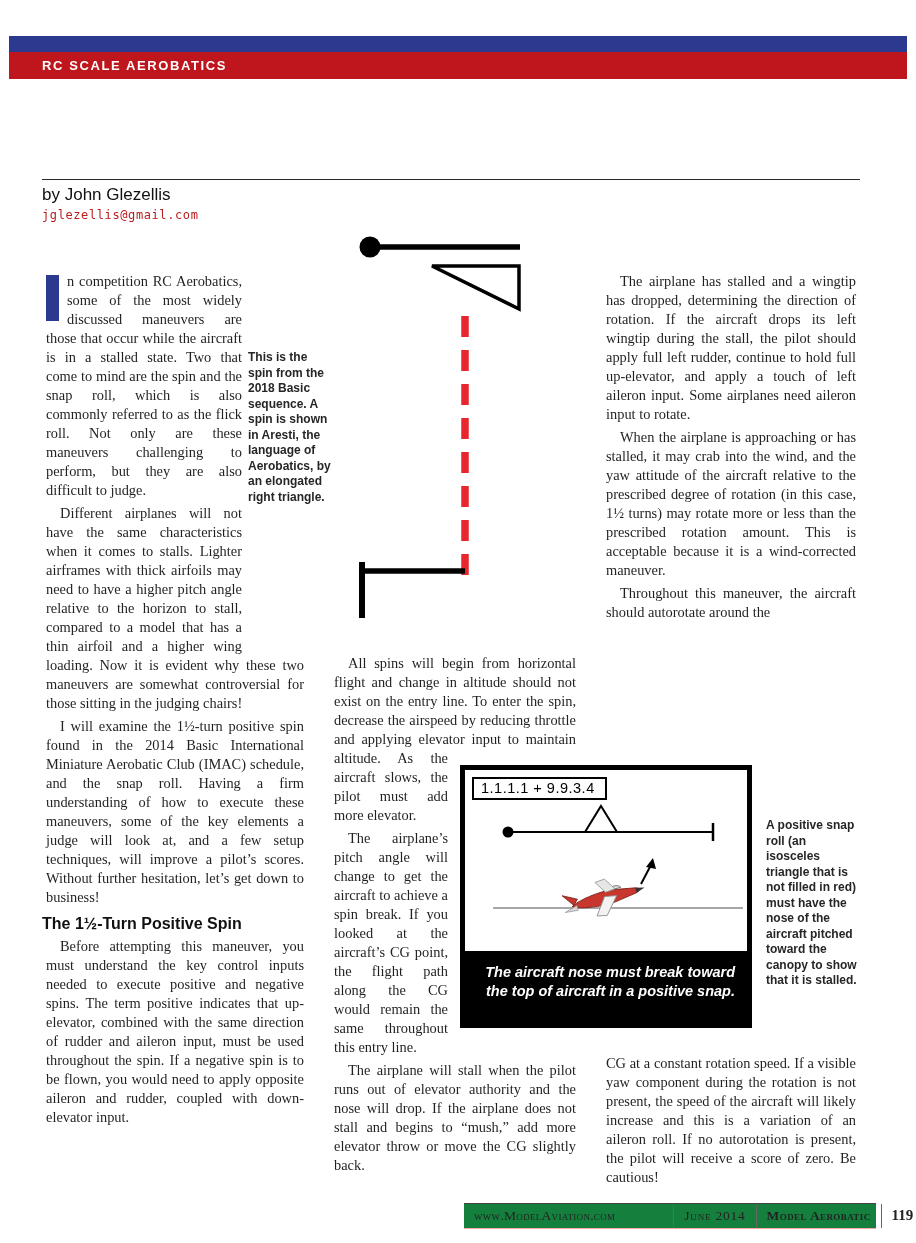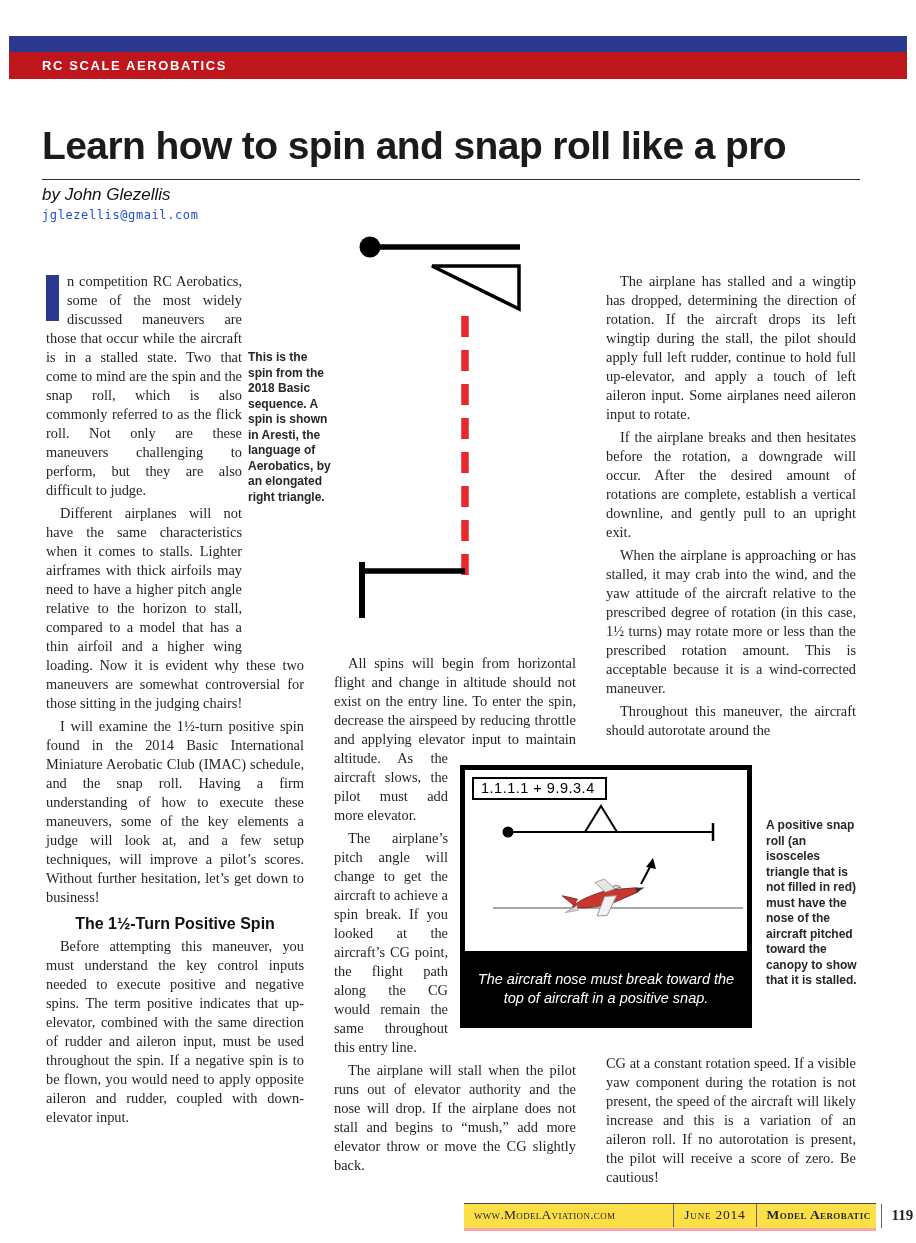--- a/index.html
+++ b/index.html
@@ -14,84 +14,83 @@
   .bar-red  { position:absolute; left:9px;  top:52px; width:898px; height:27px; background:#bf161d; display:flex; align-items:center; }
   .kicker   { font-family:"Liberation Sans", sans-serif; font-weight:bold; font-size:13px;
               letter-spacing:1.6px; color:#ffffff; padding-left:33px; }
 
   
   .title { position:absolute; left:42px; top:124px; width:832px; margin:0;
            font-family:"Liberation Sans", sans-serif; font-weight:bold;
            font-size:39px; line-height:1.15; letter-spacing:-0.6px; color:#1b1b1b; }
   .title-rule { position:absolute; left:42px; top:179px; width:818px; height:1px; background:#2a2a2a; }
   .byline { position:absolute; left:42px; top:185px; font-family:"Liberation Sans", sans-serif;
-            font-style:italic; font-size:17px; color:#111;text-align:right; }
+            font-size:17px; color:#111;text-align:right; }
   .email  { position:absolute; left:42px; top:208px; font-family:"DejaVu Sans Mono", monospace;
-            font-size:12px; letter-spacing:0.6px; color:#1d4ed8; }
+            font-size:12px; letter-spacing:0.6px; color:#b91c1c; }
 
   
   .body-text { font-size:14.4px; line-height:19px; text-align:justify; }
   p.body { margin:4px; text-indent:14px; }
   p.body.noindent { text-indent:0; }
 
   .col-left  { position:absolute; left:42px;  top:268px; width:266px; }
   .col-left .spacer { float:right; width:66px; height:372px; }
   .col-mid   { position:absolute; left:330px; top:650px; width:250px; }
   .col-mid .spacer { float:right; width:132px; height:378px; shape-outside:inset(113px 0 0 0); }
   .col-right { position:absolute; left:602px; top:268px; width:258px; }
   .col-right2{ position:absolute; left:602px; top:1050px; width:258px; }
 
   .dropcap { float:left; width:13px; height:46px; margin:3px 8px 1px 0;
              background:#2b3a8f; color:transparent; overflow:hidden; font-size:10px; }
 
   .subhead { font-family:"Liberation Sans", sans-serif; font-weight:bold; font-size:16px;
-             margin:7px 0 3px 0; text-align:center; color:#111; }
+             margin:7px 0 3px 0; text-align:left; color:#111; }
 
   
   .side-caption { font-family:"Liberation Sans", sans-serif; font-weight:bold; font-size:12px;
                   line-height:15.5px; color:#262626; text-align:left; }
   .spin-caption { position:absolute; left:248px; top:350px; width:84px; }
   .snap-side-caption { position:absolute; left:766px; top:818px; width:96px; }
 
   
   .aresti { position:absolute; left:338px; top:228px; width:210px; height:400px; }
 
   
   .snap-figure { position:absolute; left:460px; top:765px; width:292px; height:263px;
                  box-sizing:border-box; border:5px solid #000; background:#14532d; }
   .snap-canvas { position:relative; height:181px; background:#fff; overflow:hidden; }
   .fig-label { position:absolute; left:7px; top:7px; border:2px solid #000; background:#fff;
                padding:1px 10px 2px 7px; font-family:"Liberation Sans", sans-serif;
                font-size:14.5px; letter-spacing:0.5px; color:#000; }
   .snap-overlay { box-sizing:border-box; height:72px; background:#000; color:#fff;
-                  font-family:"Liberation Sans", sans-serif; font-style:italic; font-weight:normal;
-                  font-size:14.5px; line-height:18.5px; padding:19px 12px; text-align:center; }
+                  font-family:"Liberation Sans", sans-serif; font-style:italic; font-weight:bold;
+                  font-size:14.5px; line-height:18.5px; padding:12px 12px; text-align:right; }
 
   
   .footer { position:absolute; left:464px; top:1203px; width:412px;
-            border-top:1.5px solid #444; border-bottom:3px solid #fca5a5;
-            display:flex; align-items:flex-start; background:#fde047; }
+            border-top:1.5px solid #444; border-bottom:1px solid #fca5a5;
+            display:flex; align-items:center; background:#15803d; }
   .footer .cell { font-variant:small-caps; font-size:13.5px; padding:3px 10px 4px 10px; color:#222; white-space:nowrap; }
   .footer .cell + .cell { border-left:1px solid #666; }
   .footer .site { letter-spacing:0.3px; }
   .footer .date { letter-spacing:0.8px;margin-left:48px; }
   .footer .mag  { font-weight:bold; letter-spacing:0.4px; }
   .footer .pagenum { font-weight:bold; font-size:15px; font-variant:normal; }
 </style>
 </head>
 <body>
 
 <div class="page">
 
   <div class="bar-blue"></div>
   <div class="bar-red">
     <span class="kicker">RC SCALE AEROBATICS</span>
   </div>
 
-  <h1 class="title">Learn how to spin and snap roll like a pro</h1>
   <div class="title-rule"></div>
   <div class="byline">by John Glezellis</div>
   <div class="email">jglezellis@gmail.com</div>
 
   <div class="col-left body-text">
     <div class="spacer"></div>
     <p class="body noindent"><span class="dropcap">I</span><span>n competition RC Aerobatics, some of the most widely discussed maneuvers are those that occur while the aircraft is in a stalled state. Two that come to mind are the spin and the snap roll, which is also commonly referred to as the flick roll. Not only are these maneuvers challenging to perform, but they are also difficult to judge.</span></p>
     <p class="body">Different airplanes will not have the same characteristics when it comes to stalls. Lighter airframes with thick airfoils may need to have a higher pitch angle relative to the horizon to stall, compared to a model that has a thin airfoil and a higher wing loading. Now it is evident why these two maneuvers are somewhat controversial for those sitting in the judging chairs!</p>
     <p class="body">I will examine the 1½-turn positive spin found in the 2014 Basic International Miniature Aerobatic Club (IMAC) schedule, and the snap roll. Having a firm understanding of how to execute these maneuvers, some of the key elements a judge will look at, and a few setup techniques, will improve a pilot’s scores. Without further hesitation, let’s get down to business!</p>
     <h2 class="subhead">The 1½-Turn Positive Spin</h2>
@@ -141,21 +140,20 @@
         <polygon points="188,88 181,97 191,99" fill="#000"></polygon>
       </svg>
     </div>
     <div class="snap-overlay">The aircraft nose must break toward the top of aircraft in a positive snap.</div>
   </div>
 
   <div class="side-caption snap-side-caption">A positive snap roll (an isosceles triangle that is not filled in red) must have the nose of the aircraft pitched toward the canopy to show that it is stalled.</div>
 
   <div class="col-right body-text">
     <p class="body">The airplane has stalled and a wingtip has dropped, determining the direction of rotation. If the aircraft drops its left wingtip during the stall, the pilot should apply full left rudder, continue to hold full up-elevator, and apply a touch of left aileron input. Some airplanes need aileron input to rotate.</p>
-    <p class="body">If the airplane breaks and then hesitates before the rotation, a downgrade will occur. After the desired amount of rotations are complete, establish a vertical downline, and gently pull to an upright exit.</p>
     <p class="body">When the airplane is approaching or has stalled, it may crab into the wind, and the yaw attitude of the aircraft relative to the prescribed degree of rotation (in this case, 1½ turns) may rotate more or less than the prescribed rotation amount. This is acceptable because it is a wind-corrected maneuver.</p>
     <p class="body">Throughout this maneuver, the aircraft should autorotate around the</p>
   </div>
   <div class="col-right2 body-text">
     <p class="body noindent">CG at a constant rotation speed. If a visible yaw component during the rotation is not present, the speed of the aircraft will likely increase and this is a variation of an aileron roll. If no autorotation is present, the pilot will receive a score of zero. Be cautious!</p>
   </div>
 
   <div class="footer">
     <div class="cell site">www.ModelAviation.com</div>
     <div class="cell date">June 2014</div>

